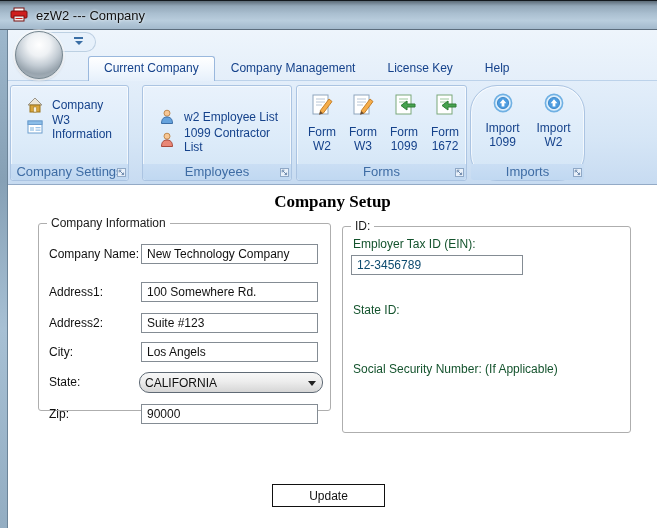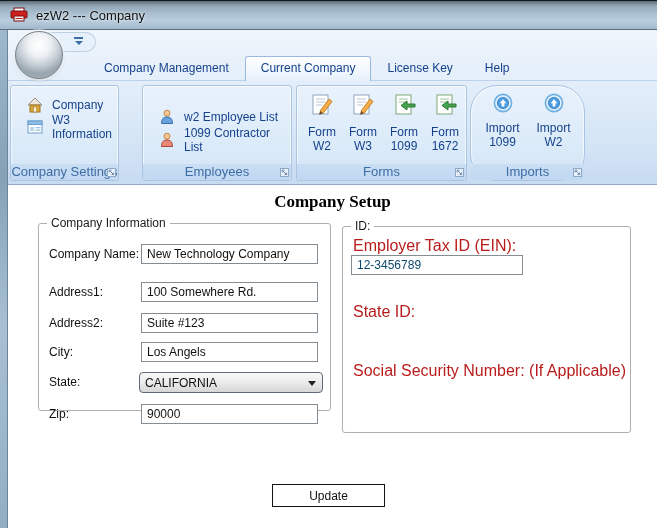--- a/index.html
+++ b/index.html
@@ -94,27 +94,27 @@
   }
   .gb-left{left:30px;top:37px;width:293px;height:188px;}
   .gb-right{left:334px;top:40px;width:289px;height:207px;}
   .frow{position:absolute;left:0;width:100%;}
   .frow .flabel{position:absolute;left:10px;top:3px;font-size:12px;color:#111;white-space:nowrap;}
   .tinput{
     position:absolute;left:102px;width:177px;height:20px;border:1px solid #848c94;background:#fff;
     font-family:"Liberation Sans",sans-serif;font-size:12px;color:#111;padding:1px 5px;outline:none;
   }
   .combo{
-    position:absolute;left:100px;width:184px;height:21px;border:1px solid #5f6a75;border-radius:4px;
+    position:absolute;left:100px;width:184px;height:21px;border:1px solid #5f6a75;border-radius:10px;
     background:linear-gradient(180deg,#f7f7f7 0%,#ededed 45%,#d6d6d6 100%);
     display:flex;align-items:center;padding:0 20px 0 5px;font-size:12px;color:#111;cursor:pointer;
   }
   .combo-arrow{position:absolute;right:6px;top:8px;width:0;height:0;
     border-left:4px solid transparent;border-right:4px solid transparent;border-top:5px solid #222;}
-  .stack-label{position:absolute;left:10px;font-size:16px;color:#b91c1c;white-space:nowrap;}
+  .stack-label{position:absolute;left:10px;font-size:12px;color:#14532d;white-space:nowrap;}
   .stack-input{
     position:absolute;left:8px;width:172px;height:20px;border:1px solid #848c94;background:#fff;
     font-family:"Liberation Sans",sans-serif;font-size:12px;color:#0c4a6e;padding:1px 5px;outline:none;
   }
   .update-btn{
     position:absolute;left:264px;top:298px;width:113px;height:23px;
     background:#fff;border:1px solid #111;font-family:"Liberation Sans",sans-serif;
     font-size:12px;color:#111;cursor:pointer;
   }
 </style>
@@ -136,29 +136,29 @@
   </div>
 
   <div class="frame-left"></div>
 
   <div class="chrome">
     <div class="qat-tail"></div>
     <div class="orb"></div>
     <div class="qat-arrow"></div>
 
     <div class="tabrow">
+      <div class="tab active">Current Company</div>
       <div class="tab">Company Management</div>
-      <div class="tab active">Current Company</div>
       <div class="tab">License Key</div>
       <div class="tab">Help</div>
     </div>
 
     <div class="ribbon">
 
-      <div class="rgroup" style="left:2px;width:109px;">
+      <div class="rgroup" style="left:2px;width:119px;">
         <div class="small-item" style="top:8px;">
           <span class="icon">
             <svg viewBox="0 0 16 16" width="16" height="16">
               <polygon points="8,1 15,8 1,8" fill="#ece6da" stroke="#9a958a"></polygon>
               <rect x="3" y="8" width="10" height="7" fill="#d9a43b" stroke="#9c761f"></rect>
               <rect x="6.5" y="10" width="3" height="5" fill="#f7efdc" stroke="#9c761f" stroke-width="0.5"></rect>
             </svg>
           </span>
           <span>Company</span>
         </div>

